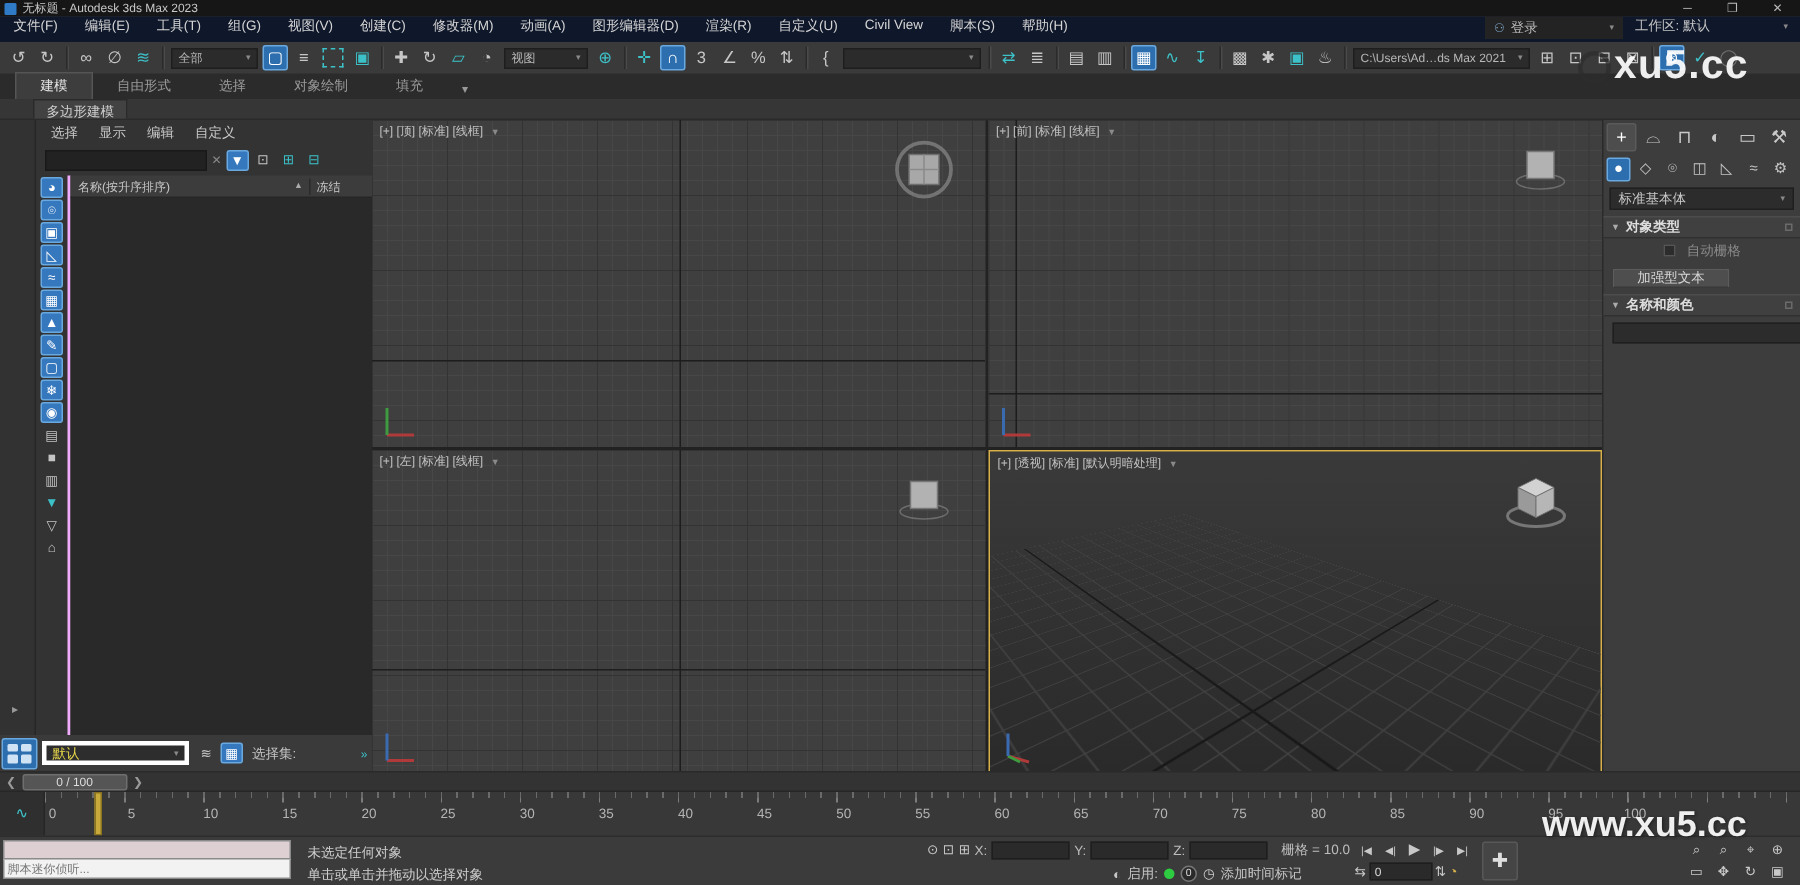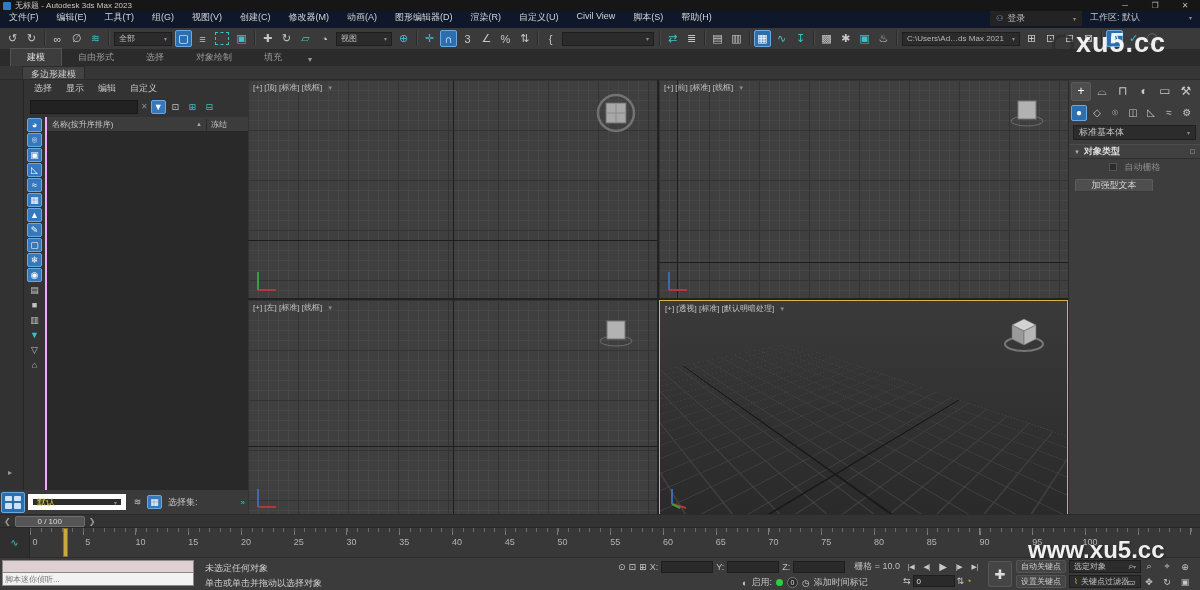--- a/index.html
+++ b/index.html
@@ -59,21 +59,21 @@
   .exp-header { height:15px; background:#3c3c3c; border-bottom:1px solid #262626; display:flex; align-items:center; font-size:8px; color:#c8c8c8; }
   .exp-header .name { padding-left:5px; flex:1; }
   .exp-header .asc { font-size:6px; color:#aaa; padding-right:4px; }
   .exp-header .frz { width:42px; border-left:1px solid #2a2a2a; padding-left:4px; }
   .exp-list { flex:1; background:#292929; }
 
   
   .layoutrow { left:0; top:490px; width:248px; height:24px; background:#3a3a3a; display:flex; align-items:center; }
   .vl-btn { width:24px; height:21px; background:#2d6fae; border:1px solid #6aa9df; border-radius:2px; margin:0 3px 0 1px; display:grid; grid-template-columns:1fr 1fr; gap:2px; padding:3px; }
   .vl-btn i { background:#cfe3f5; border-radius:1px; }
-  .presetdd { width:98px; height:16px; background:#2d2d2d; border:5px solid #ffffff; display:flex; align-items:center; font-size:9px; color:#e3d34b; padding:0 4px; }
+  .presetdd { width:98px; height:16px; background:#2d2d2d; border:3px solid #ffffff; display:flex; align-items:center; font-size:9px; color:#e3d34b; padding:0 4px; }
   .selset { font-size:9px; color:#c4c4c4; margin-left:4px; }
   .ovf { color:#3dc1c9; font-size:8px; margin-left:auto; padding-right:3px; }
 
   
   .vparea { left:248px; top:80px; width:820px; height:435px; background:#222; }
   .vp { position:absolute; overflow:hidden; background:#3f3f3f; }
   .vp.ortho { background-image:
       linear-gradient(to right,#333 1px,transparent 1px),
       linear-gradient(to bottom,#333 1px,transparent 1px),
       linear-gradient(to right,#474747 1px,transparent 1px),
@@ -440,20 +440,31 @@
     <div class="ro-head">
       <span class="ra">▼</span>
       <span>对象类型</span>
       <span class="pin"></span>
     </div>
     <div class="autogrid">
       <span class="cb"></span>
       <span>自动栅格</span>
     </div>
     <div class="btn3d wide">加强型文本</div>
+  </div>
+  <div class="rollout">
+    <div class="ro-head">
+      <span class="ra">▼</span>
+      <span>名称和颜色</span>
+      <span class="pin"></span>
+    </div>
+    <div class="namecolor">
+      <input class="nc-input" value="" style="">
+
+    </div>
   </div>
 </div>
 
 <div class="abs timeslider">
   <span class="ts-arr">❮</span>
   <div class="ts-thumb">0 / 100</div>
   <span class="ts-arr">❯</span>
 </div>
 
 <div class="abs trackbar">
@@ -520,32 +531,20 @@
     <span class="pb">|▶</span>
     <span class="pb">▶|</span>
   </div>
   <div class="fr-row">
     <span class="nv">⇆</span>
     <div class="frfield">0</div>
     <span class="nv">⇅</span>
     <span class="nv" style="color:#d8b14a">◔</span>
   </div>
   <div class="bigkey">✚</div>
-  <div class="keycol">
-    <div class="kbtn">自动关键点</div>
-    <div class="kdd">
-      <span>选定对象</span>
-      <span class="ddarr">▾</span>
-    </div>
-    <div class="kbtn">设置关键点</div>
-    <div class="kdd">
-      <span style="color:#d8b14a;margin-right:3px">⌇</span>
-      <span>关键点过滤器..</span>
-    </div>
-  </div>
   <div class="navgrid">
     <span class="nv">⌕</span>
     <span class="nv">⌕</span>
     <span class="nv">⌖</span>
     <span class="nv">⊕</span>
     <span class="nv">▭</span>
     <span class="nv">✥</span>
     <span class="nv">↻</span>
     <span class="nv">▣</span>
   </div>

